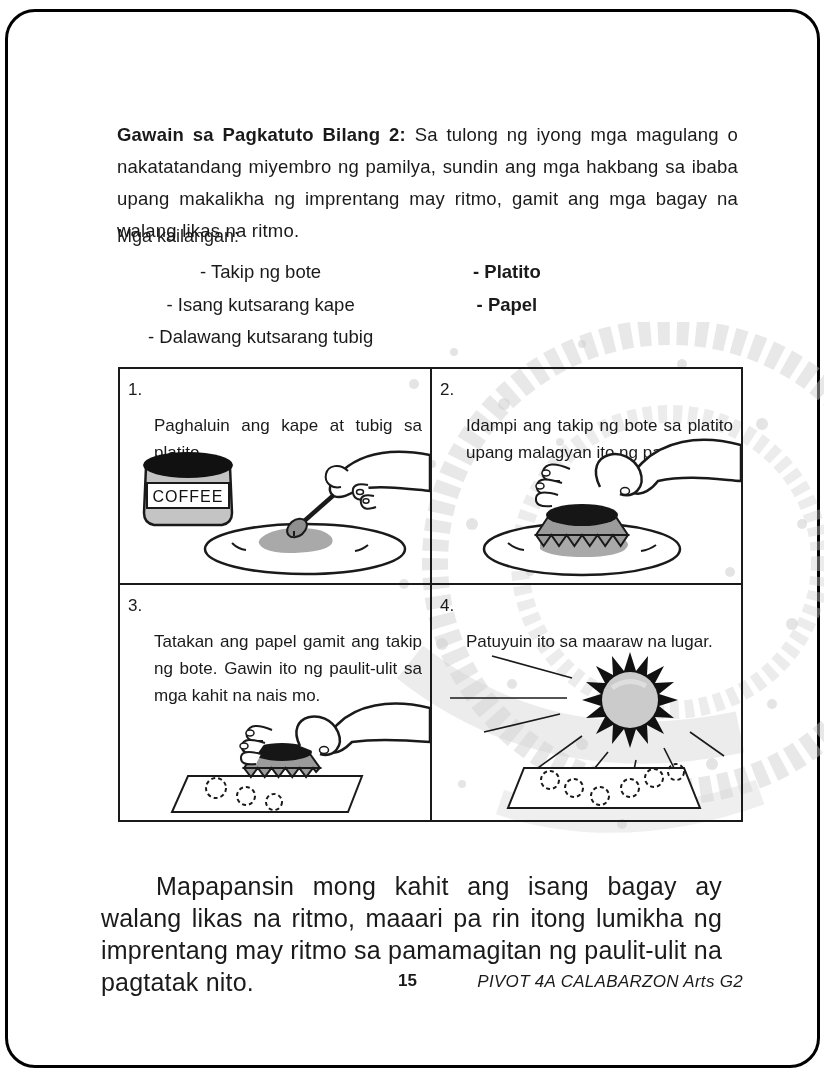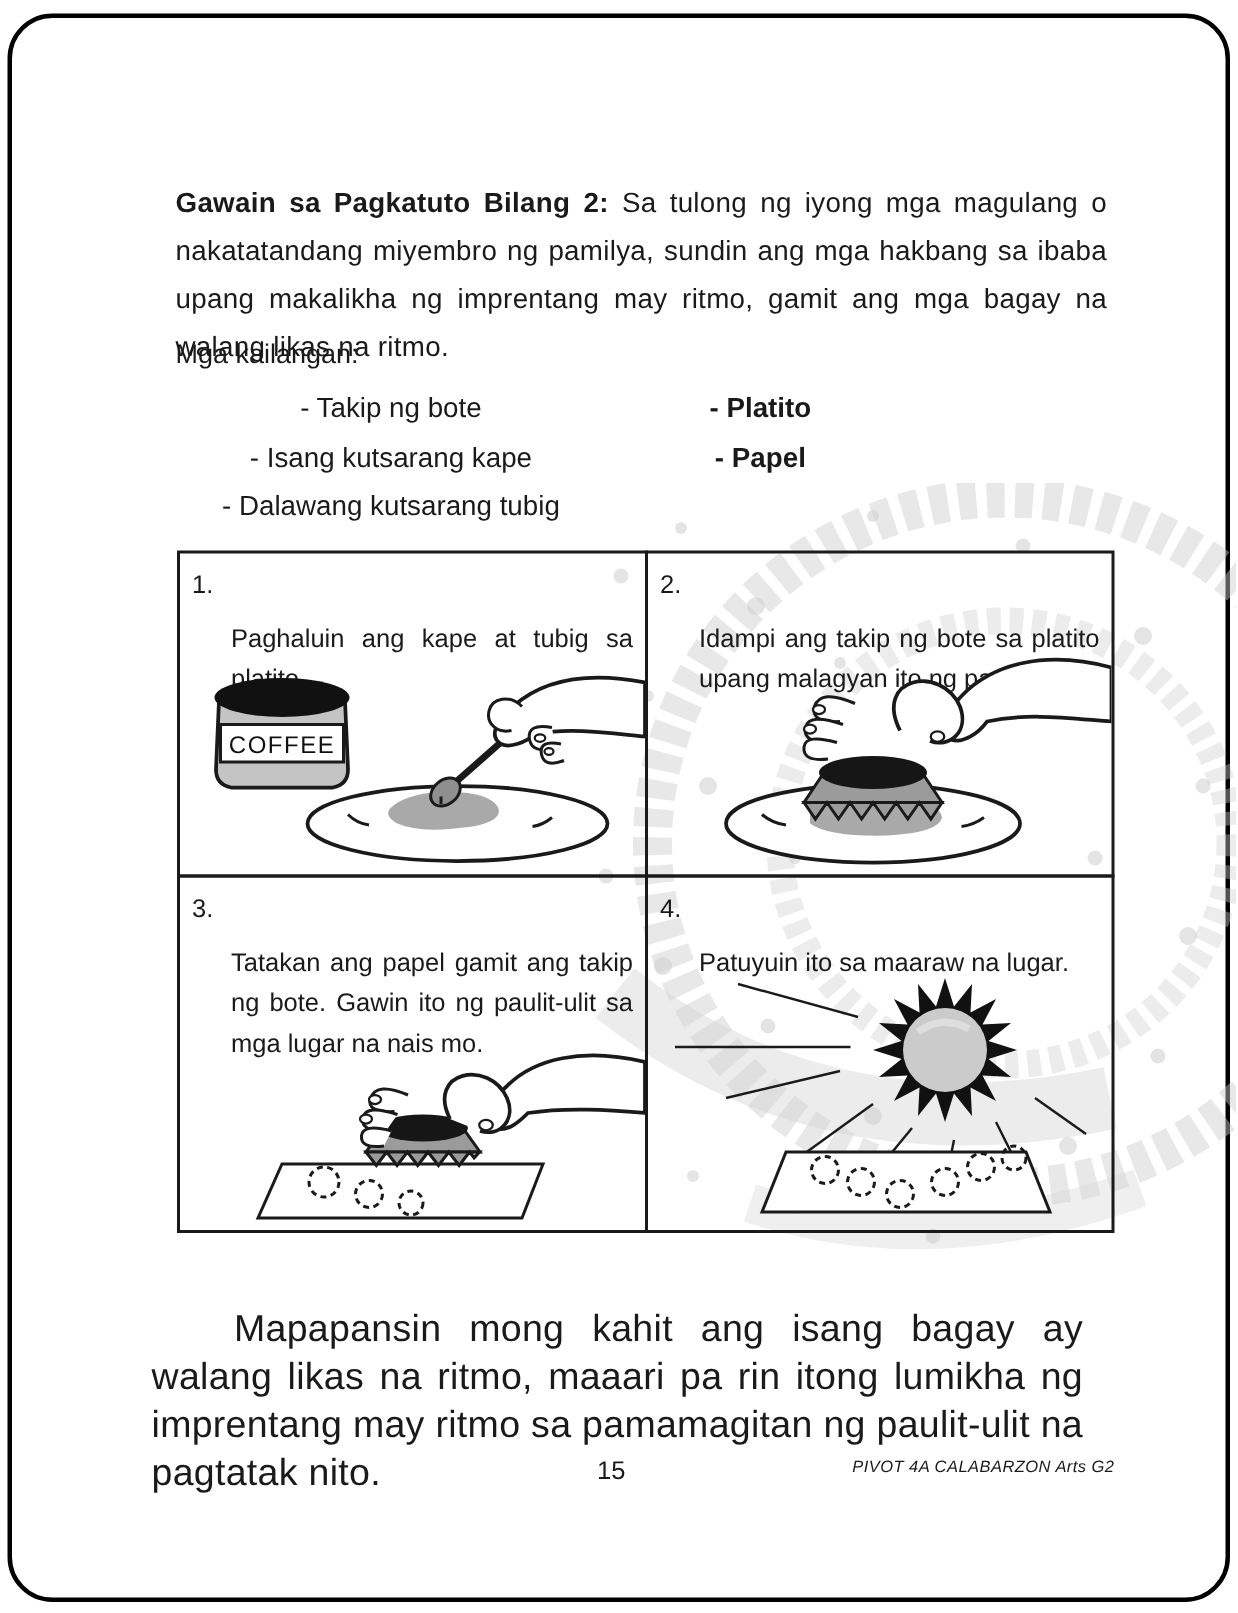--- a/index.html
+++ b/index.html
@@ -39,23 +39,23 @@
   .step-text .txt{flex:1;text-align:justify;margin-top:36px;}
   .illus{position:absolute;left:0;bottom:2px;width:100%;z-index:2;}
   .watermark{
     position:absolute;left:380px;top:322px;width:444px;height:526px;
     overflow:hidden;z-index:0;pointer-events:none;
   }
   .closing{
     position:absolute;left:101px;top:845px;width:621px;
     font-size:25px;line-height:32px;text-align:justify;text-indent:55px;letter-spacing:.2px;
   }
-  .footer-page{position:absolute;left:398px;top:971px;font-size:17px;}
+  .footer-page{position:absolute;left:398px;top:971px;font-size:17px;font-weight:bold;}
   .footer-brand{
-    position:absolute;right:82px;top:972px;font-size:11px;font-style:italic;letter-spacing:.3px;
+    position:absolute;right:82px;top:972px;font-size:17px;font-style:italic;letter-spacing:.3px;
   }
   svg text{font-family:"Liberation Sans",sans-serif;}
 </style>
 </head>
 <body>
 
 <div class="page-frame"></div>
 
 <div class="watermark">
   <svg width="444" height="526" viewBox="0 0 444 526">
@@ -162,21 +162,21 @@
         <ellipse cx="114" cy="42" rx="4" ry="3" fill="#fff" stroke="#1a1a1a" stroke-width="1.5"></ellipse>
         <ellipse cx="108" cy="55" rx="4" ry="3" fill="#fff" stroke="#1a1a1a" stroke-width="1.5"></ellipse>
         <ellipse cx="193" cy="60" rx="4.5" ry="3.5" fill="#fff" stroke="#1a1a1a" stroke-width="1.5"></ellipse>
       </g>
     </svg>
   </div>
 
   <div class="cell c3">
     <div class="step-text">
       <span class="num">3.</span>
-      <span class="txt">Tatakan ang papel gamit ang takip ng bote. Gawin ito ng paulit-ulit sa mga lugar na nais mo.</span>
+      <span class="txt">Tatakan ang papel gamit ang takip ng bote. Gawin ito ng paulit-ulit sa mga kahit na nais mo.</span>
     </div>
     <svg class="illus" width="310" height="118" viewBox="0 0 310 118">
       <polygon points="68,76 242,76 228,112 52,112" fill="#fff" stroke="#1a1a1a" stroke-width="2"></polygon>
       <circle cx="96" cy="88" r="10" fill="none" stroke="#1a1a1a" stroke-width="2" stroke-dasharray="4 3"></circle>
       <circle cx="126" cy="96" r="9" fill="none" stroke="#1a1a1a" stroke-width="2" stroke-dasharray="4 3"></circle>
       <circle cx="154" cy="102" r="8" fill="none" stroke="#1a1a1a" stroke-width="2" stroke-dasharray="4 3"></circle>
       <g>
         <path d="M134,54 L190,54 L200,68 L124,68 Z" fill="#9b9b9b" stroke="#1a1a1a" stroke-width="2"></path>
         <path d="M124,68 l6.9,9 6.9,-9 6.9,9 6.9,-9 6.9,9 6.9,-9 6.9,9 6.9,-9 6.9,9 6.9,-9 3.1,4 3.6,-4 Z" fill="#9b9b9b" stroke="#1a1a1a" stroke-width="2"></path>
         <ellipse cx="162" cy="52" rx="30" ry="9" fill="#161616"></ellipse>

